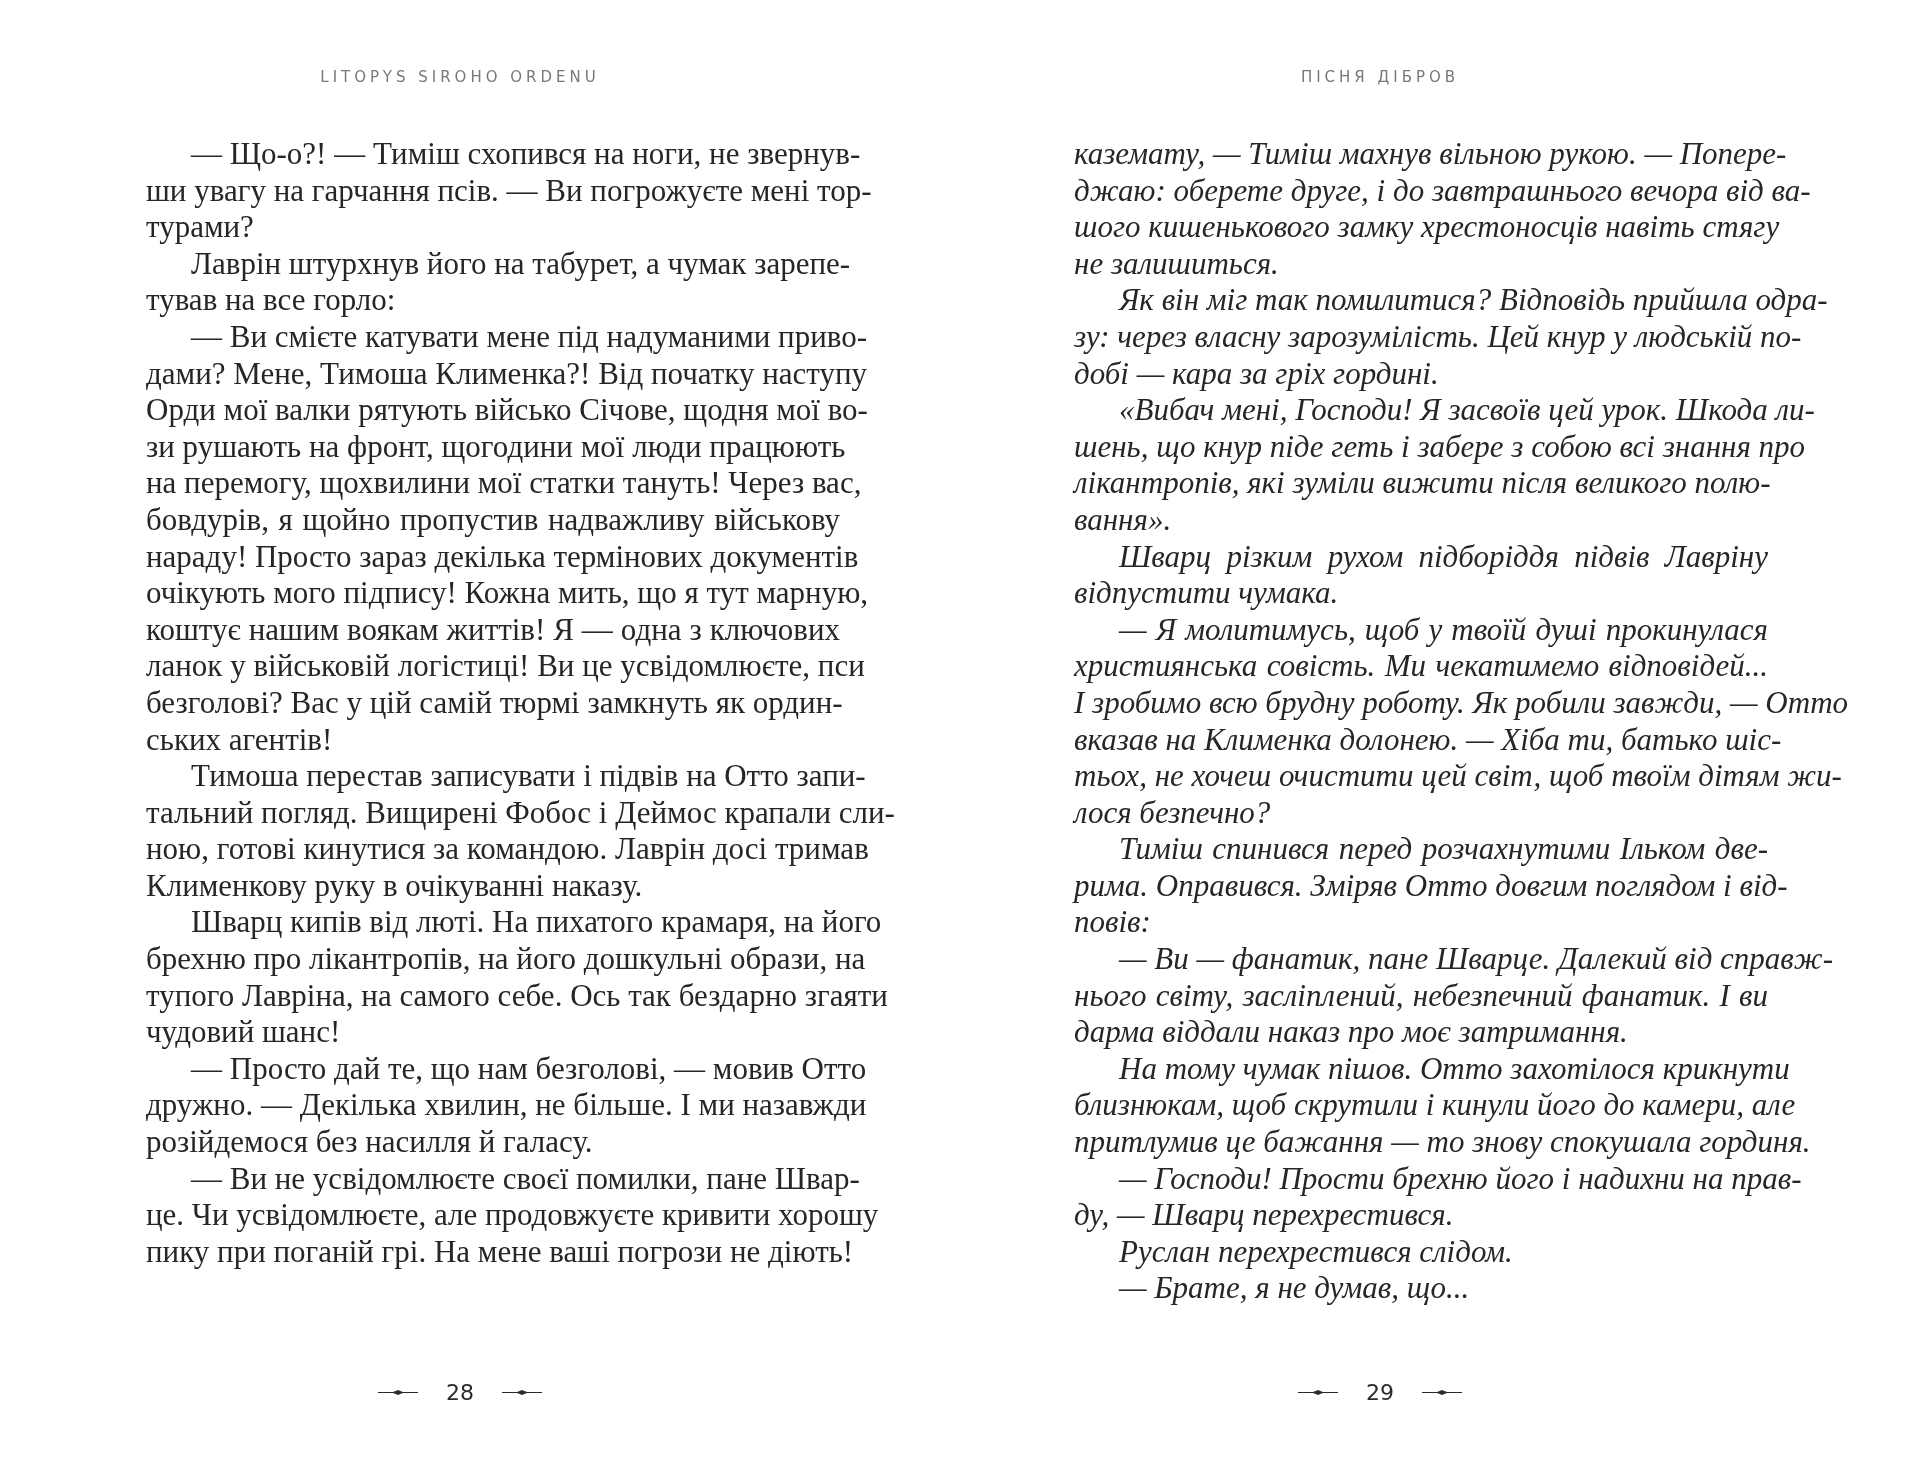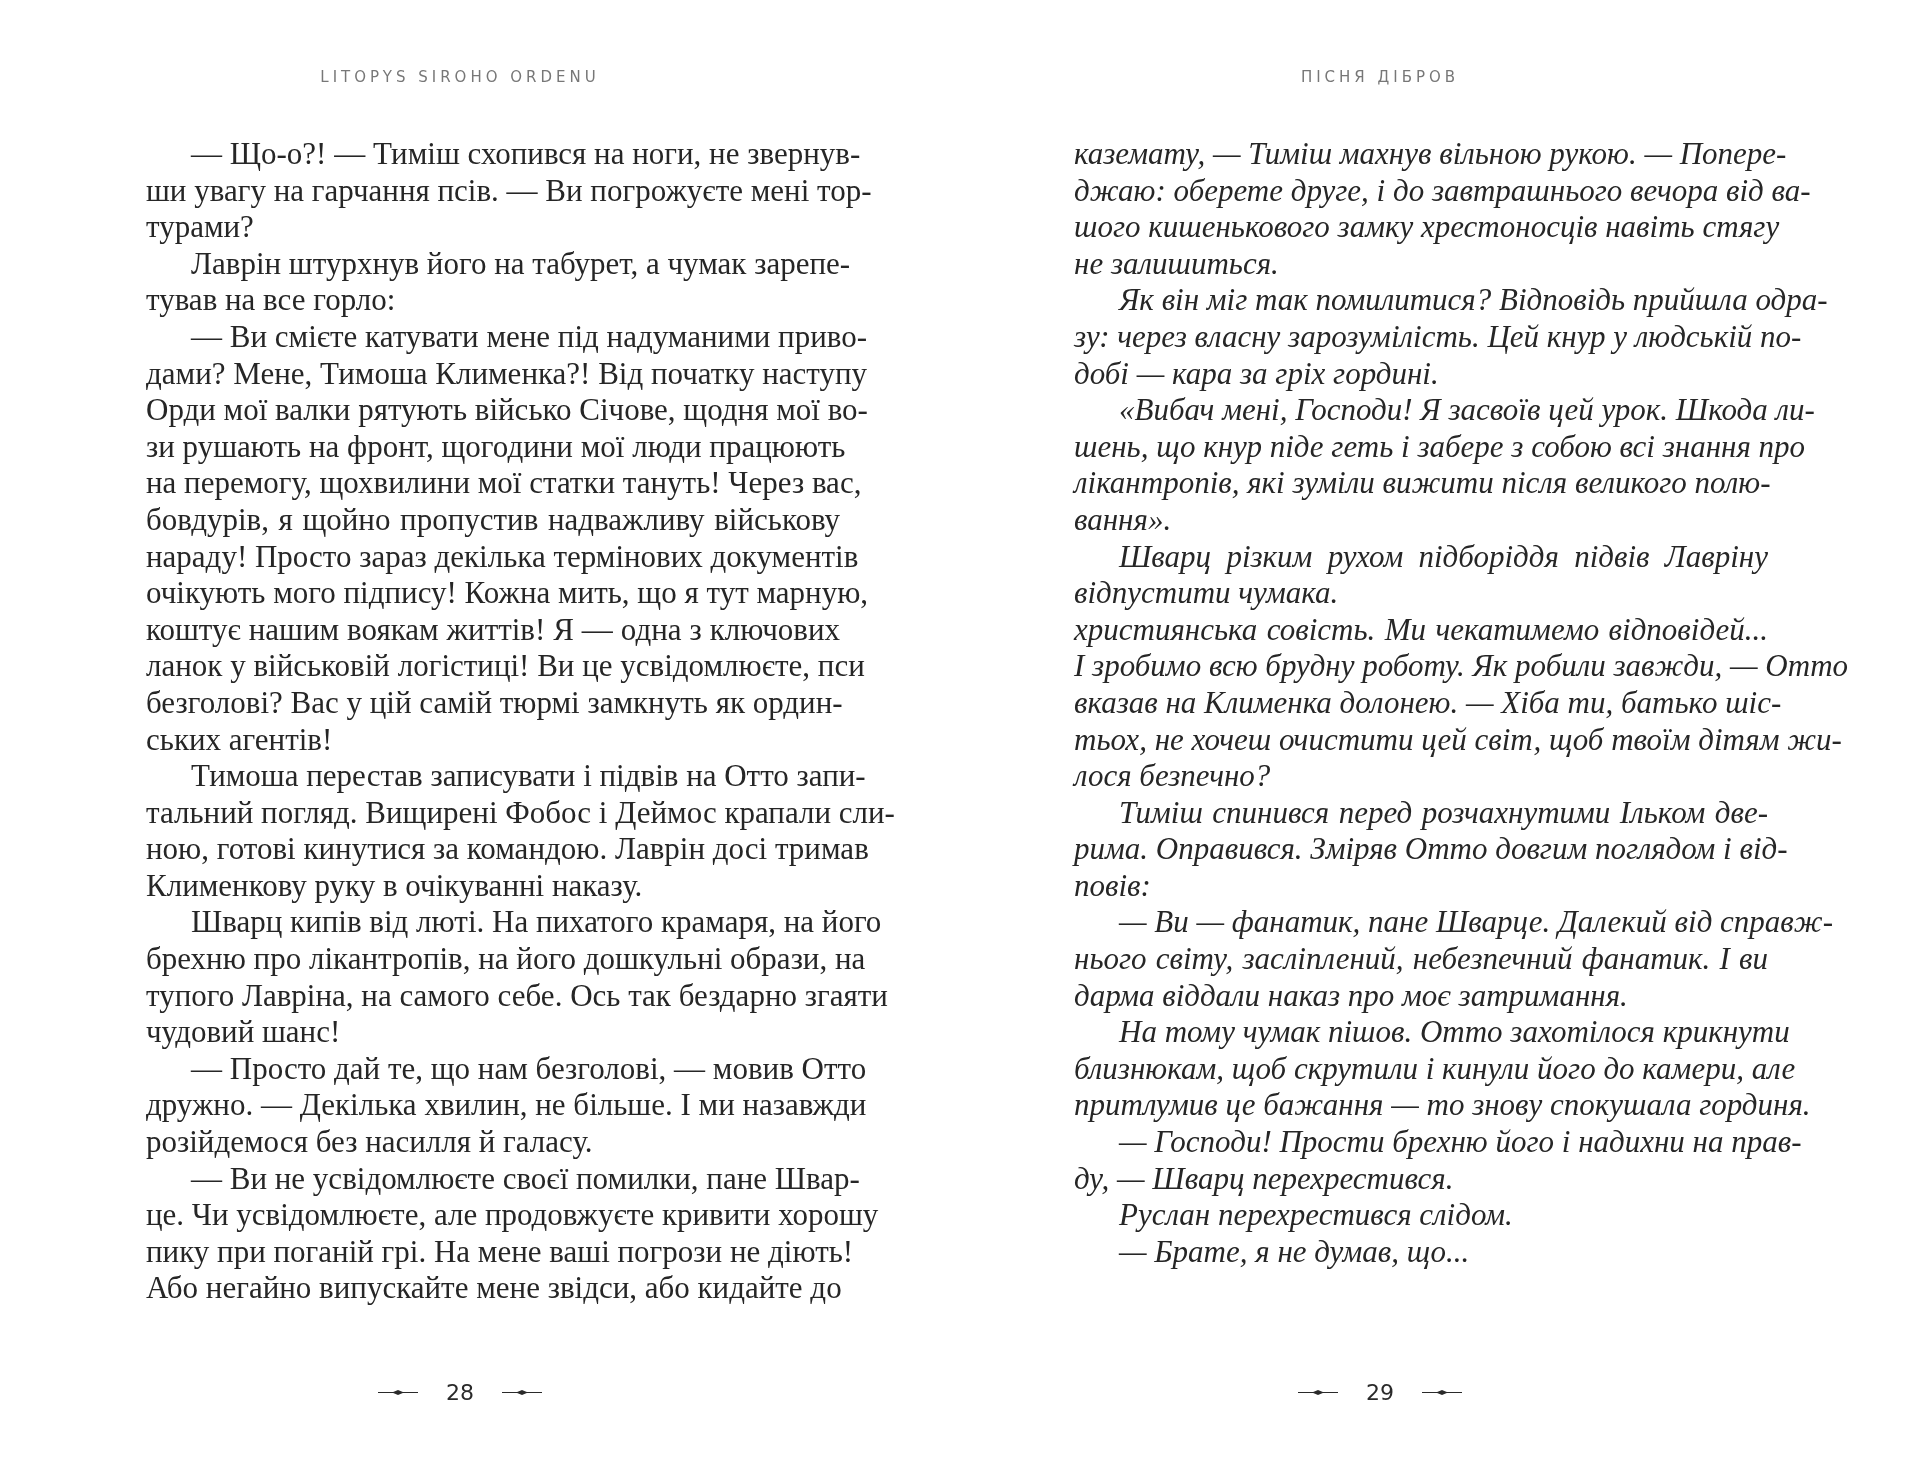--- a/index.html
+++ b/index.html
@@ -139,21 +139,20 @@
         <span class="line indent">Шварц кипів від люті. На пихатого крамаря, на його</span>
         <span class="line">брехню про лікантропів, на його дошкульні образи, на</span>
         <span class="line">тупого Лавріна, на самого себе. Ось так бездарно згаяти</span>
         <span class="line last">чудовий шанс!</span>
         <span class="line indent">— Просто дай те, що нам безголові, — мовив Отто</span>
         <span class="line">дружно. — Декілька хвилин, не більше. І ми назавжди</span>
         <span class="line last">розійдемося без насилля й галасу.</span>
         <span class="line indent">— Ви не усвідомлюєте своєї помилки, пане Швар-</span>
         <span class="line">це. Чи усвідомлюєте, але продовжуєте кривити хорошу</span>
         <span class="line">пику при поганій грі. На мене ваші погрози не діють!</span>
-        <span class="line">Або негайно випускайте мене звідси, або кидайте до</span>
       </div>
     <div class="folio">
       <span class="ornament"></span>
       <span>28</span>
       <span class="ornament"></span>
     </div>
   </div>
 
   <div class="page right">
     <div class="running-head">ПІСНЯ ДІБРОВ</div>
@@ -164,20 +163,21 @@
         <span class="line last">не залишиться.</span>
         <span class="line indent">Як він міг так помилитися? Відповідь прийшла одра-</span>
         <span class="line">зу: через власну зарозумілість. Цей кнур у людській по-</span>
         <span class="line last">добі — кара за гріх гордині.</span>
         <span class="line indent">«Вибач мені, Господи! Я засвоїв цей урок. Шкода ли-</span>
         <span class="line">шень, що кнур піде геть і забере з собою всі знання про</span>
         <span class="line">лікантропів, які зуміли вижити після великого полю-</span>
         <span class="line last">вання».</span>
         <span class="line indent">Шварц різким рухом підборіддя підвів Лавріну</span>
         <span class="line last">відпустити чумака.</span>
+        <span class="line indent">— Я молитимусь, щоб у твоїй душі прокинулася</span>
         <span class="line">християнська совість. Ми чекатимемо відповідей...</span>
         <span class="line">І зробимо всю брудну роботу. Як робили завжди, — Отто</span>
         <span class="line">вказав на Клименка долонею. — Хіба ти, батько шіс-</span>
         <span class="line">тьох, не хочеш очистити цей світ, щоб твоїм дітям жи-</span>
         <span class="line last">лося безпечно?</span>
         <span class="line indent">Тиміш спинився перед розчахнутими Ільком две-</span>
         <span class="line">рима. Оправився. Зміряв Отто довгим поглядом і від-</span>
         <span class="line last">повів:</span>
         <span class="line indent">— Ви — фанатик, пане Шварце. Далекий від справж-</span>
         <span class="line">нього світу, засліплений, небезпечний фанатик. І ви</span>

